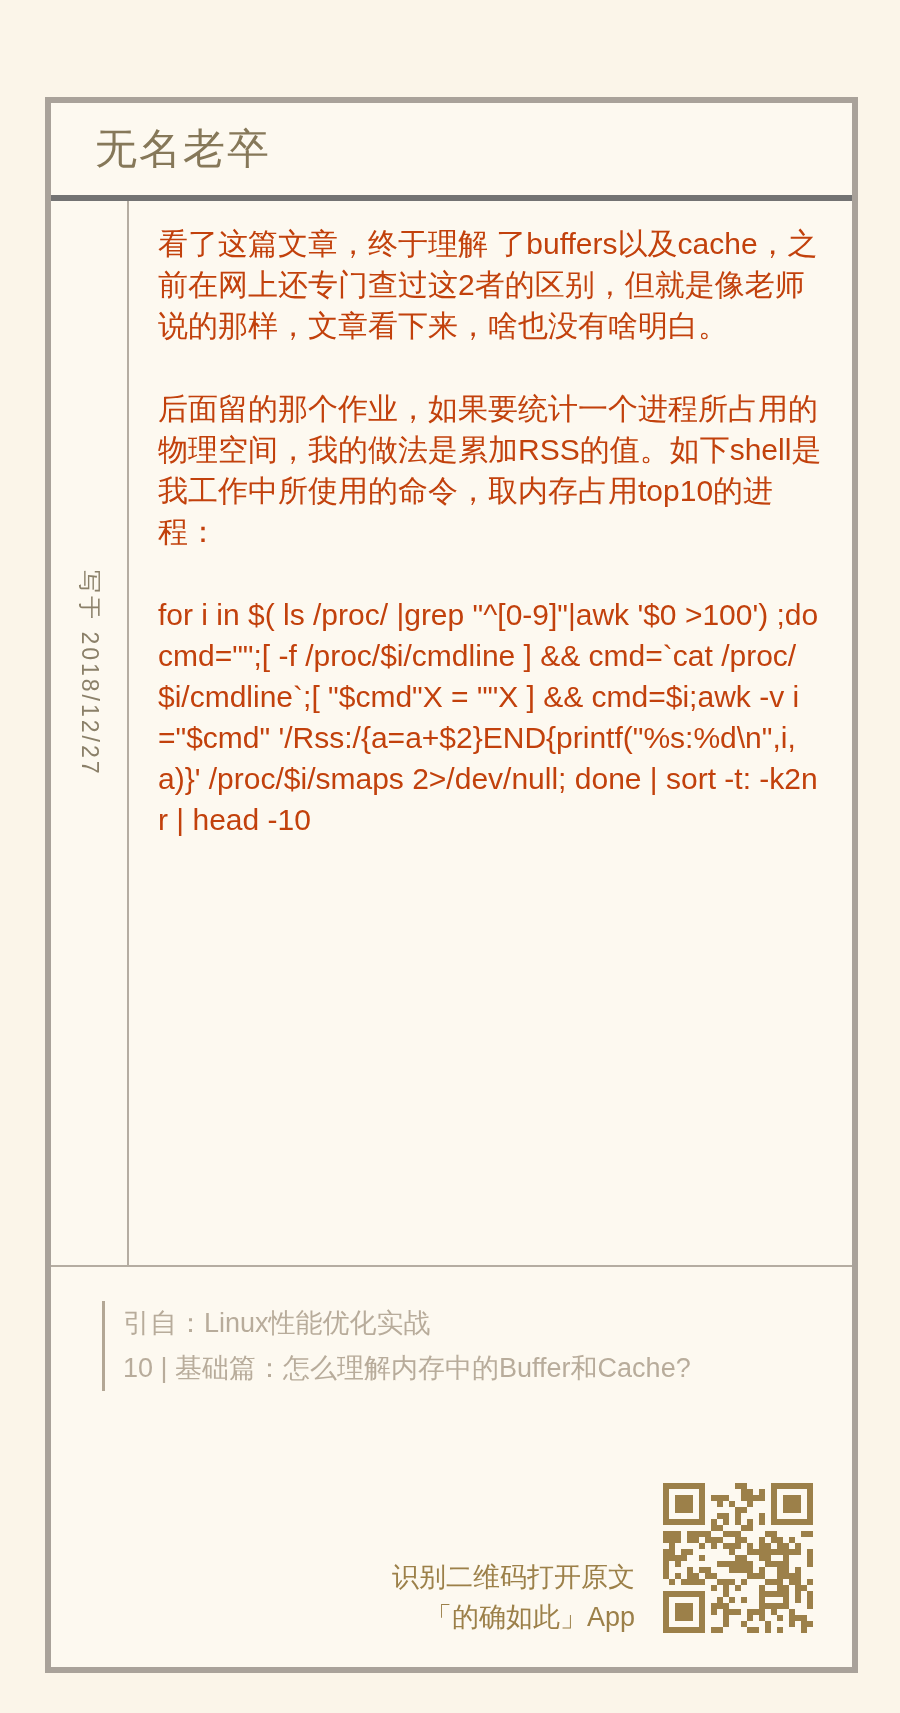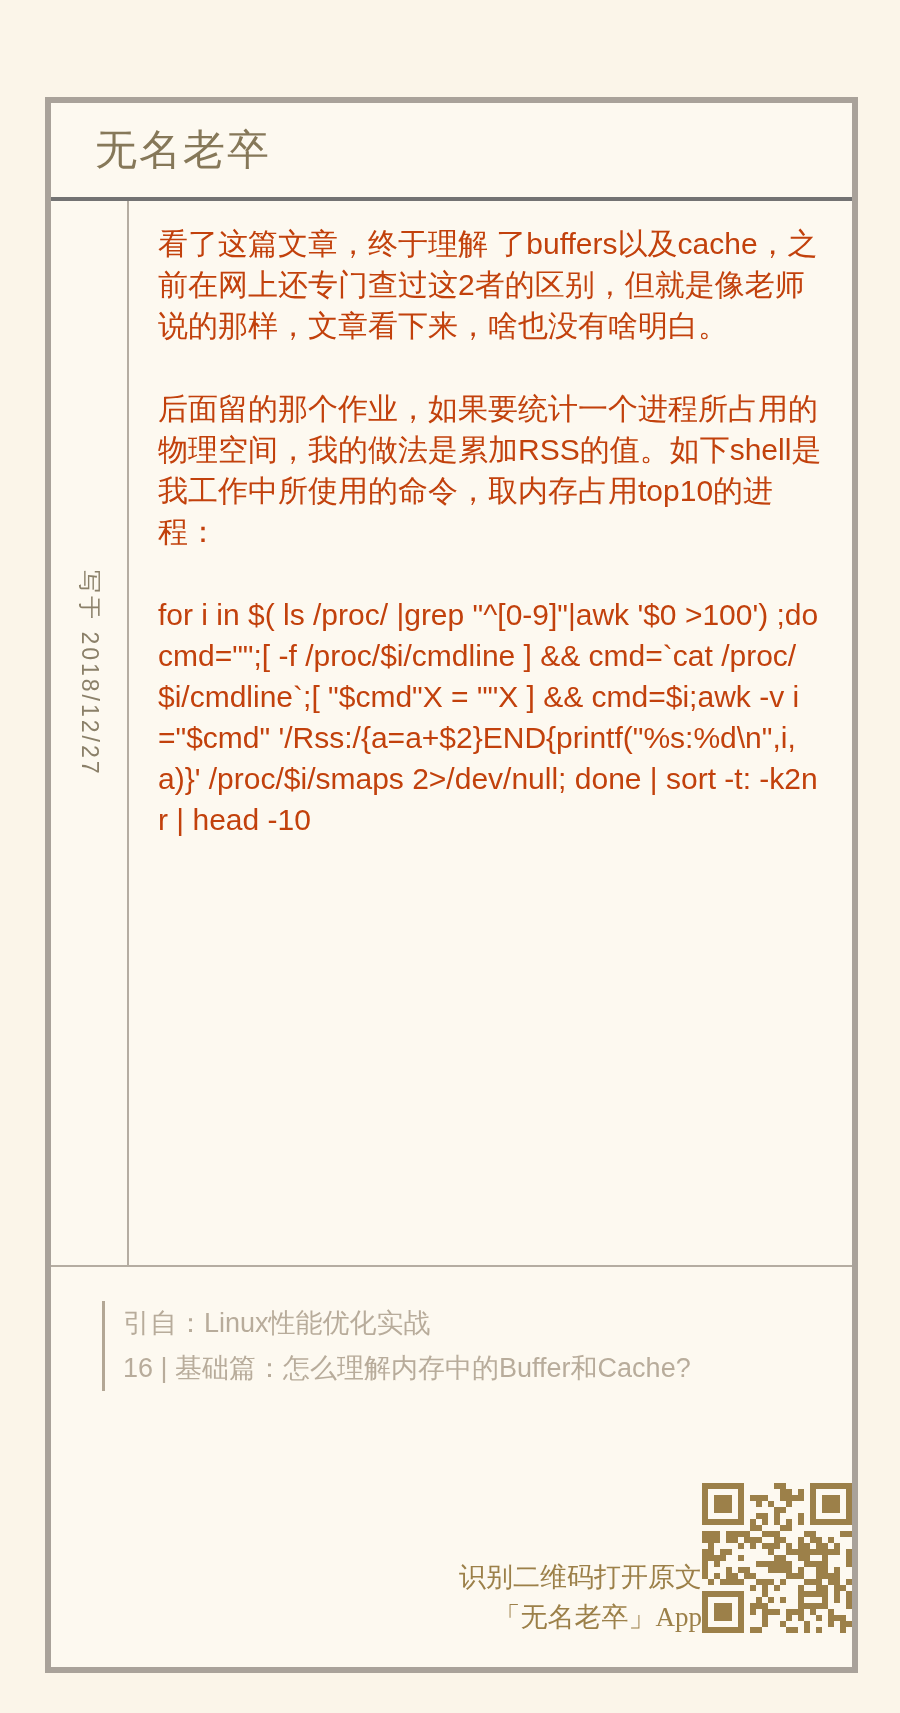--- a/index.html
+++ b/index.html
@@ -12,21 +12,21 @@
   }
   .card {
     position: absolute;
     left: 45px; top: 97px;
     width: 813px; height: 1576px;
     border: 6px solid #a9a29a;
     background: #fdf9f0;
   }
   .card-header {
     height: 98px;
-    border-bottom: 4px solid #737373;
+    border-bottom: 6px solid #737373;
     display: flex;
     align-items: center;
     padding-left: 44px;
   }
   .author {
     font-size: 42px;
     color: #867859;
     letter-spacing: 2px;
   }
   .body-row {
@@ -78,21 +78,22 @@
   .quote-lines {
     font-size: 27px;
     line-height: 45px;
     color: #b8ac9b;
   }
   .qr-row {
     margin-top: 92px;
     display: flex;
     align-items: flex-end;
     justify-content: flex-end;
-    font-family: Liberation Serif, serif;
+    gap: 28px;
+    padding-right: 39px;
   }
   .qr-caption {
     text-align: right;
     font-size: 27px;
     line-height: 40px;
     color: #9c8049;
     margin-bottom: -4px;
   }
   .qr-code {
     width: 150px;
@@ -119,27 +120,27 @@
       <p>后面留的那个作业，如果要统计一个进程所占用的物理空间，我的做法是累加RSS的值。如下shell是我工作中所使用的命令，取内存占用top10的进程：</p>
       <p>for i in $( ls /proc/ |grep "^[0-9]"|awk '$0 &gt;100') ;do cmd="";[ -f /proc/$i/cmdline ] &amp;&amp; cmd=`cat /proc/$i/cmdline`;[ "$cmd"X = ""X ] &amp;&amp; cmd=$i;awk -v i="$cmd" '/Rss:/{a=a+$2}END{printf("%s:%d\n",i,a)}' /proc/$i/smaps 2&gt;/dev/null; done | sort -t: -k2nr | head -10</p>
     </div>
   </div>
 
   <div class="card-footer">
     <div class="quote-block">
       <div class="quote-bar"></div>
       <div class="quote-lines">
         <div>引自：Linux性能优化实战</div>
-        <div>16 | 基础篇：怎么理解内存中的Buffer和Cache?</div>
+        <div>10 | 基础篇：怎么理解内存中的Buffer和Cache?</div>
       </div>
     </div>
     <div class="qr-row">
       <div class="qr-caption">
         <div>识别二维码打开原文</div>
-        <div>「无名老卒」App</div>
+        <div>「的确如此」App</div>
       </div>
       <div class="qr-code">
           <svg xmlns="http://www.w3.org/2000/svg" width="150" height="150" viewBox="0 0 150 150">
             <rect width="150" height="150" fill="#fdf9f0"></rect>
             <rect x="0" y="0" width="42" height="42" fill="#9c8049"></rect>
             <rect x="6" y="6" width="30" height="30" fill="#fdf9f0"></rect>
             <rect x="12" y="12" width="18" height="18" fill="#9c8049"></rect>
             <rect x="108" y="0" width="42" height="42" fill="#9c8049"></rect>
             <rect x="114" y="6" width="30" height="30" fill="#fdf9f0"></rect>
             <rect x="120" y="12" width="18" height="18" fill="#9c8049"></rect>

